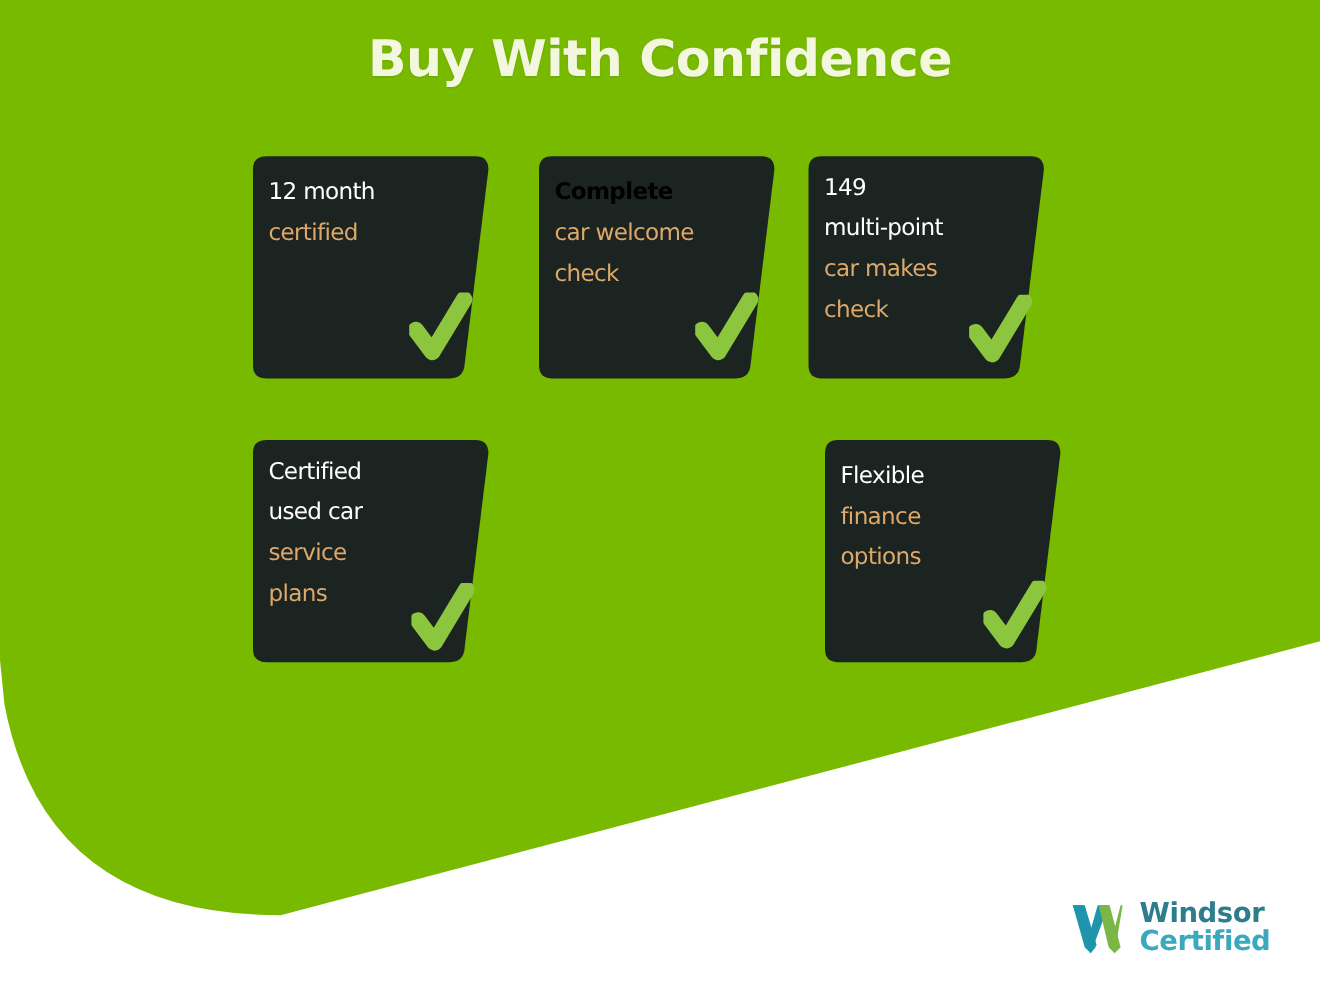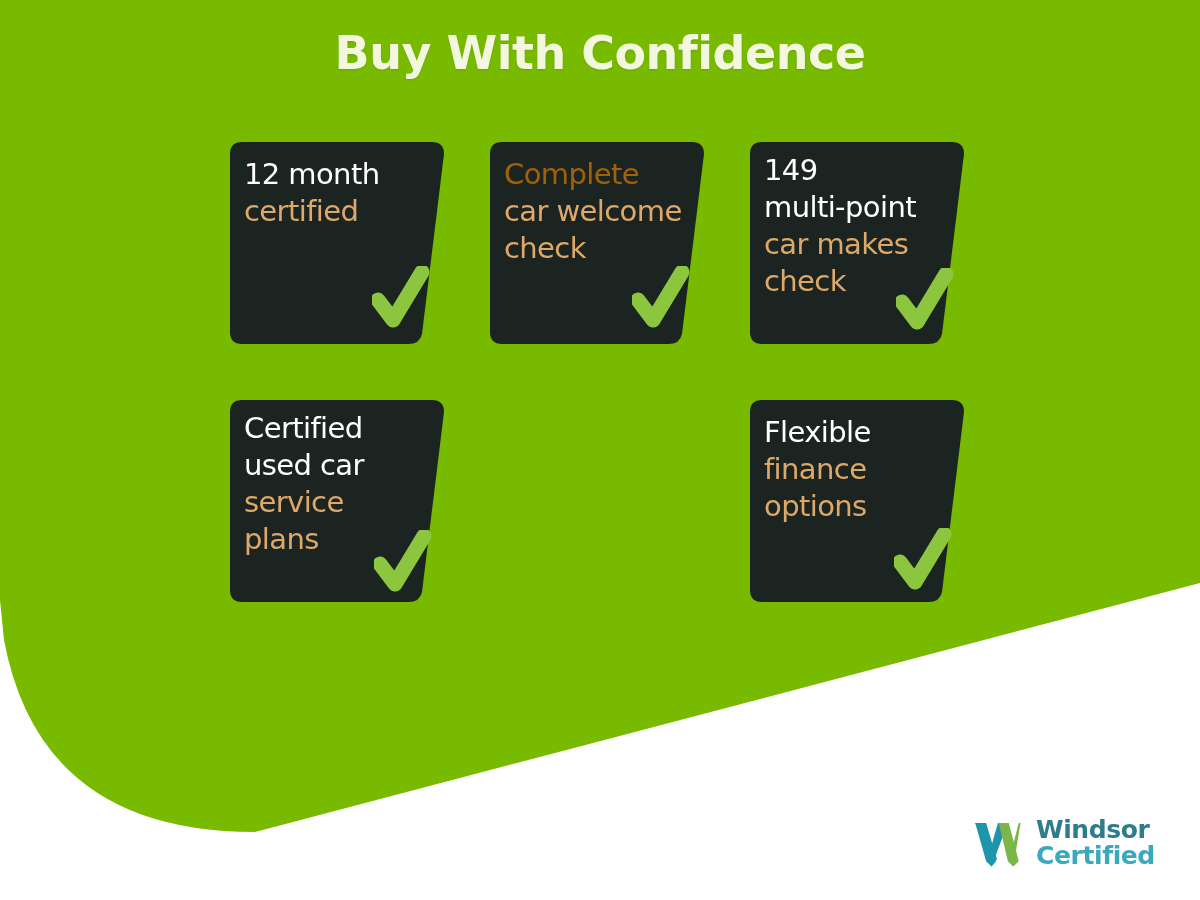--- a/index.html
+++ b/index.html
@@ -67,38 +67,38 @@
     width: 230px;
     height: 210px;
   }
   .card .lines {
     position: absolute;
     left: 18px;
     top: 18px;
     width: 186px;
   }
   .card .line {
-    font-size: 29px;
+    font-size: 21px;
     line-height: 37px;
     font-weight: 500;
     font-family: "DejaVu Sans", sans-serif;
     letter-spacing: -0.6px;
     white-space: nowrap;
   }
   .line.white { color: #ffffff; }
   .line.tan   { color: #dda869; }
 
   .tick {
     position: absolute;
   }
 
   
   .card.c0 { left: 0px;   top: 0px; }
   .card.c1 { left: 260px; top: 0px; }
-  .card.c2 { left: 520px; top: 0px; }
+  .card.c2 { left: 505px; top: 0px; }
   .card.c3 { left: 0px;   top: 258px; }
   .card.c4 { left: 260px; top: 258px; }
   .card.c5 { left: 520px; top: 258px; }
 
   
   .logo {
     position: absolute;
     left: 968px;
     top: 808px;
     width: 190px;
@@ -153,21 +153,21 @@
       <svg class="tick" style="left:146px; top:128px;" width="62" height="72" viewBox="0 0 62 72" aria-hidden="true">
         <path d="M 6 34 L 21 54 L 50 6" stroke="#8cc63f" stroke-width="15" stroke-linecap="round" stroke-linejoin="round" fill="none"></path>
       </svg>
     </div>
 
     <div class="card c1">
       <svg class="shape" viewBox="0 0 230 210" aria-hidden="true">
         <path d="M 16 4 L 206 4 Q 218 4 218 16 L 196 196 Q 194 206 182 206 L 16 206 Q 4 206 4 194 L 4 16 Q 4 4 16 4 Z" fill="#1b2420"></path>
       </svg>
       <div class="lines">
-        <div class="line white" style="color: #a16207;">Complete</div>
+        <div class="line white" style="color: #000000; font-weight: bold;">Complete</div>
         <div class="line tan" style="color: rgb(221, 168, 105);">car welcome</div>
         <div class="line tan" style="color: rgb(221, 168, 105);">check</div>
       </div>
       <svg class="tick" style="left:146px; top:128px;" width="62" height="72" viewBox="0 0 62 72" aria-hidden="true">
         <path d="M 6 34 L 21 54 L 50 6" stroke="#8cc63f" stroke-width="15" stroke-linecap="round" stroke-linejoin="round" fill="none"></path>
       </svg>
     </div>
 
     <div class="card c2">
       <svg class="shape" viewBox="0 0 230 210" aria-hidden="true">

